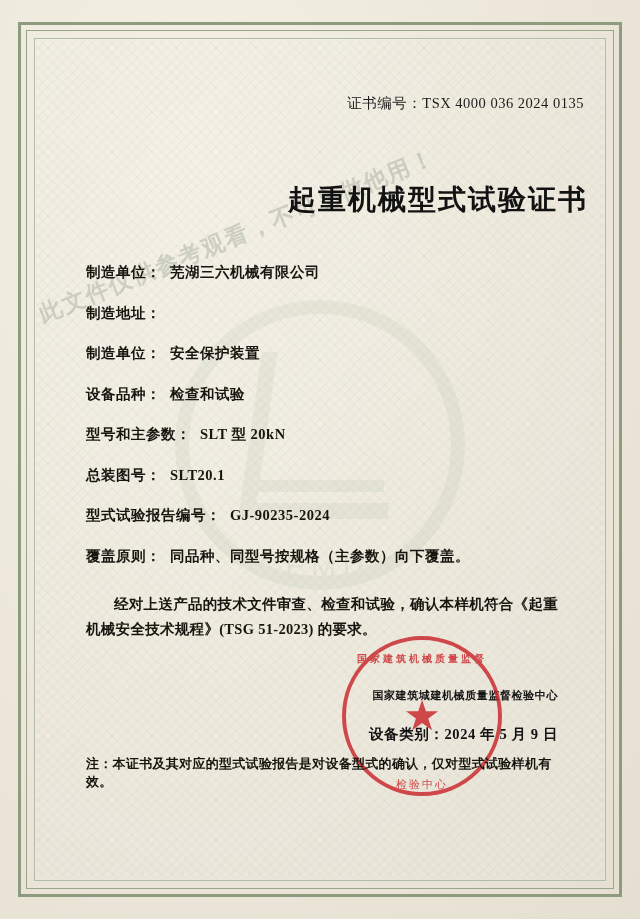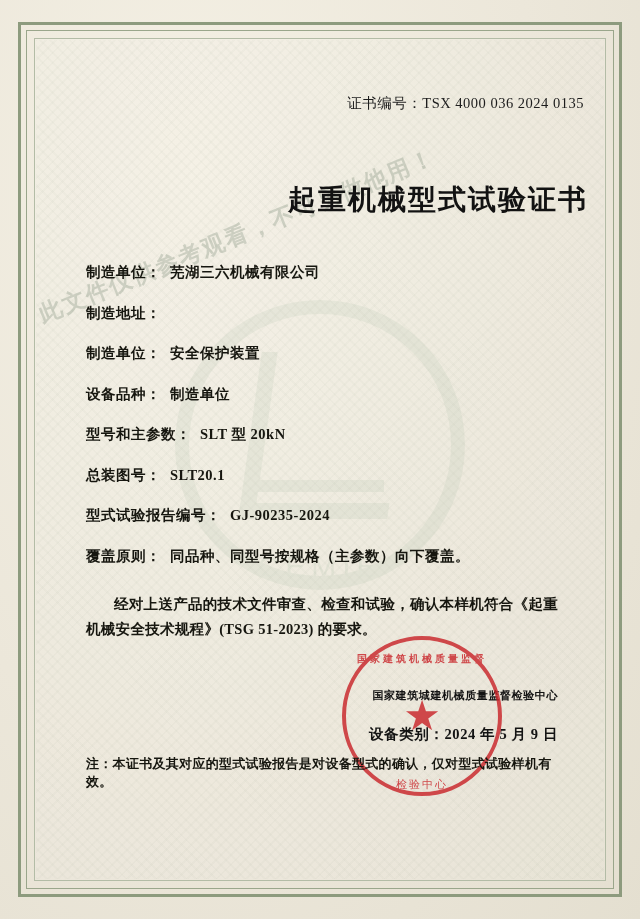--- a/index.html
+++ b/index.html
@@ -284,21 +284,21 @@
       </div>
       <div class="field-row">
         <span class="field-label">制造地址：</span>
       </div>
       <div class="field-row">
         <span class="field-label">制造单位：</span>
         <span class="field-value">安全保护装置</span>
       </div>
       <div class="field-row">
         <span class="field-label">设备品种：</span>
-        <span class="field-value">制造单位</span>
+        <span class="field-value">检查和试验</span>
       </div>
       <div class="field-row">
         <span class="field-label">型号和主参数：</span>
         <span class="field-value">SLT 型 20kN</span>
       </div>
       <div class="field-row">
         <span class="field-label">总装图号：</span>
         <span class="field-value">SLT20.1</span>
       </div>
       <div class="field-row">

